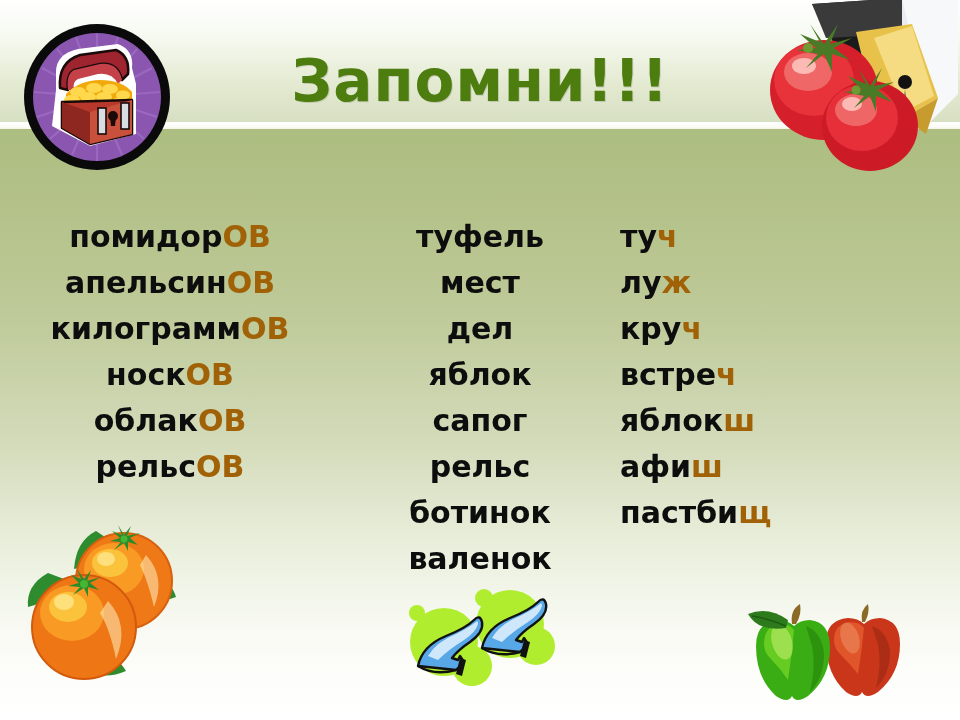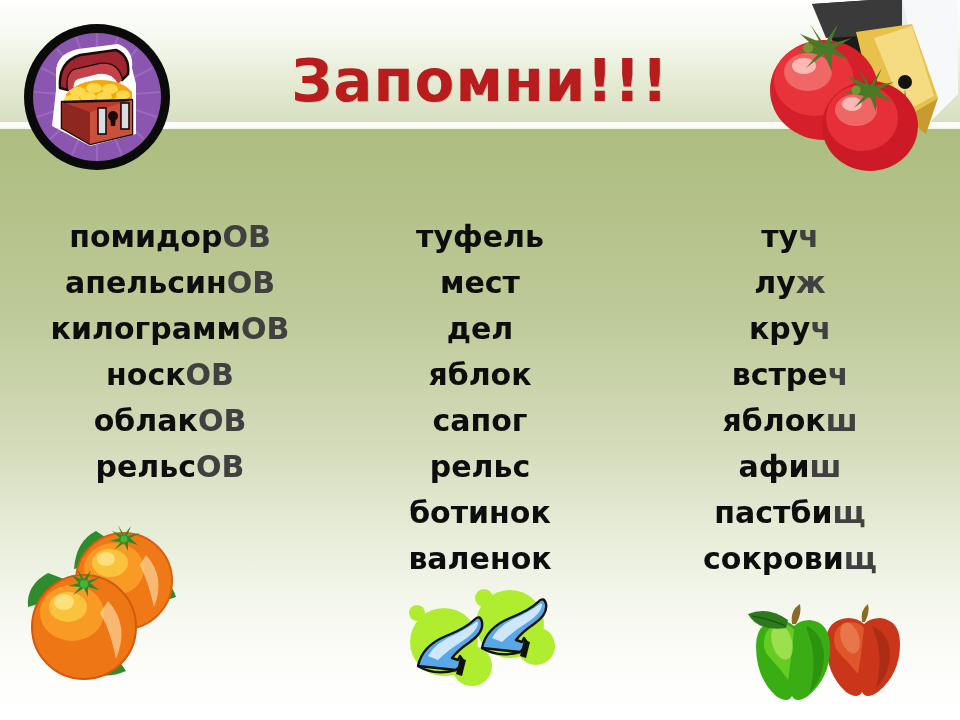--- a/index.html
+++ b/index.html
@@ -54,49 +54,49 @@
   .title {
     position: absolute;
     left: 0; top: 52px;
     width: 960px;
     text-align: center;
     font-family: "DejaVu Sans", sans-serif;
     font-weight: bold;
     font-size: 58px;
     letter-spacing: 1px;
     line-height: 1;
-    color: #b91c1c;
+    color: #4d7c0f;
     text-shadow: 1px 1px 0 rgba(0,0,0,0.12);
   }
 
   
   .columns {
     position: absolute;
     left: 0; top: 214px;
     width: 960px;
     display: flex;
     align-items: flex-start;
   }
   .col {
     display: flex;
     flex-direction: column;
   }
   .col-1 { width: 340px; align-items: center; }
   .col-2 { width: 280px; align-items: center; }
-  .col-3 { width: 340px; align-items: center; }
+  .col-3 { width: 340px; align-items: flex-start; }
 
   .word {
     font-family: "DejaVu Sans", sans-serif;
     font-weight: bold;
     font-size: 30px;
     line-height: 46px;
     color: #0d0d0d;
     white-space: nowrap;
   }
-  .word .hl { color: #404040; }
+  .word .hl { color: #a16207; }
 
   
   .badge {
     position: absolute;
     left: 22px; top: 22px;
     width: 150px; height: 150px;
   }
 
   
   .pen-tomato {
@@ -255,21 +255,20 @@
     </div>
 
     <div class="col col-3">
       <div class="word"><span>ту</span><span class="hl">ч</span></div>
       <div class="word"><span>лу</span><span class="hl">ж</span></div>
       <div class="word"><span>кру</span><span class="hl">ч</span></div>
       <div class="word"><span>встре</span><span class="hl">ч</span></div>
       <div class="word"><span>яблок</span><span class="hl">ш</span></div>
       <div class="word"><span>афи</span><span class="hl">ш</span></div>
       <div class="word"><span>пастби</span><span class="hl">щ</span></div>
-      <div class="word"><span>сокрови</span><span class="hl">щ</span></div>
     </div>
 
   </div>
 
   <div class="oranges">
     <svg viewBox="0 0 190 180" width="190" height="180">
 
       <g fill="#2e8b2e">
         <path d="M82 6 Q62 16 60 44 Q82 40 94 14 Z"></path>
         <path d="M136 58 Q156 52 162 72 Q142 80 128 70 Z"></path>

